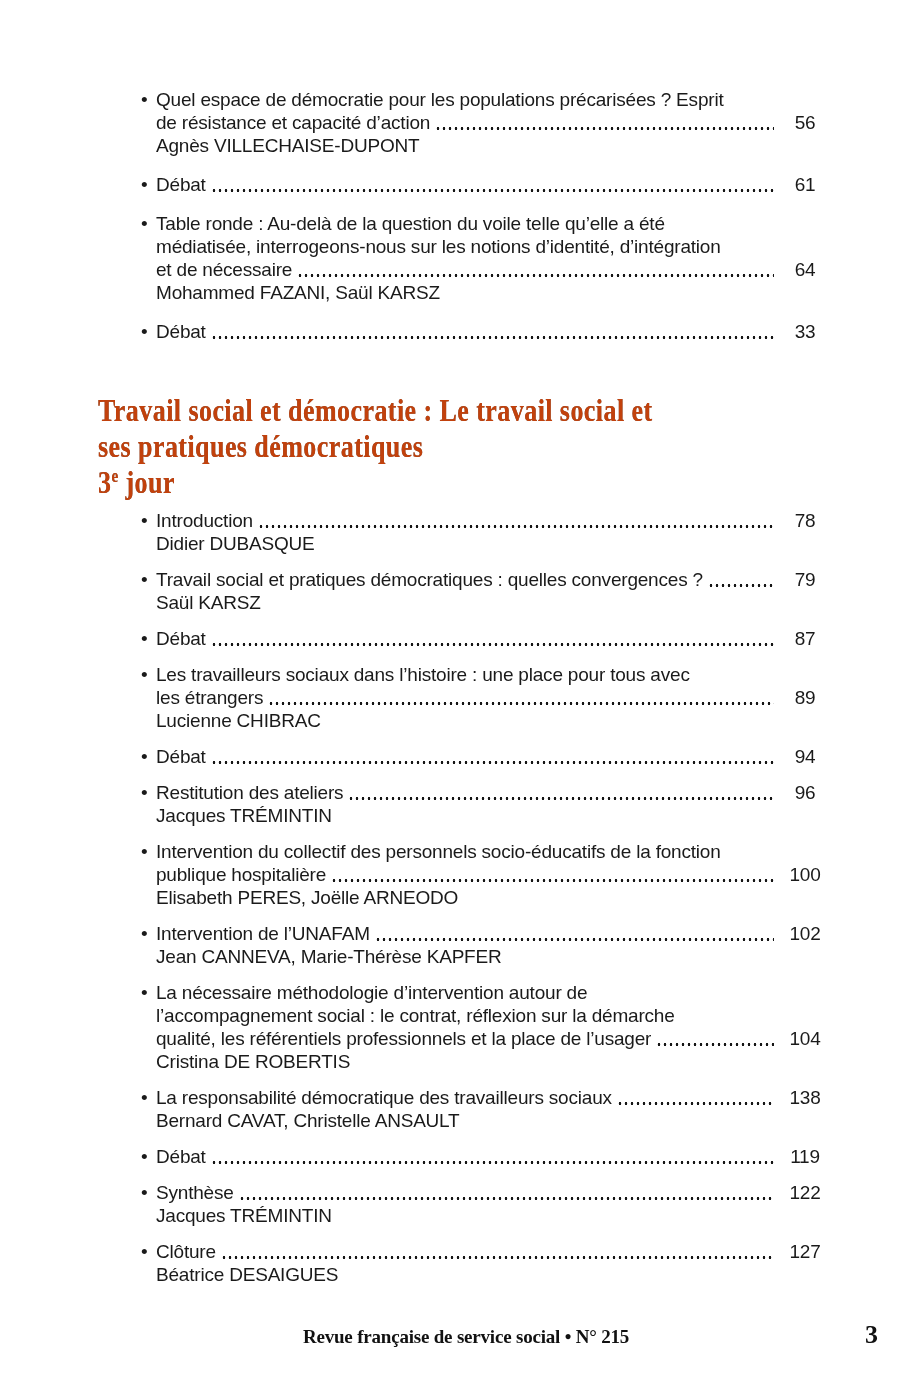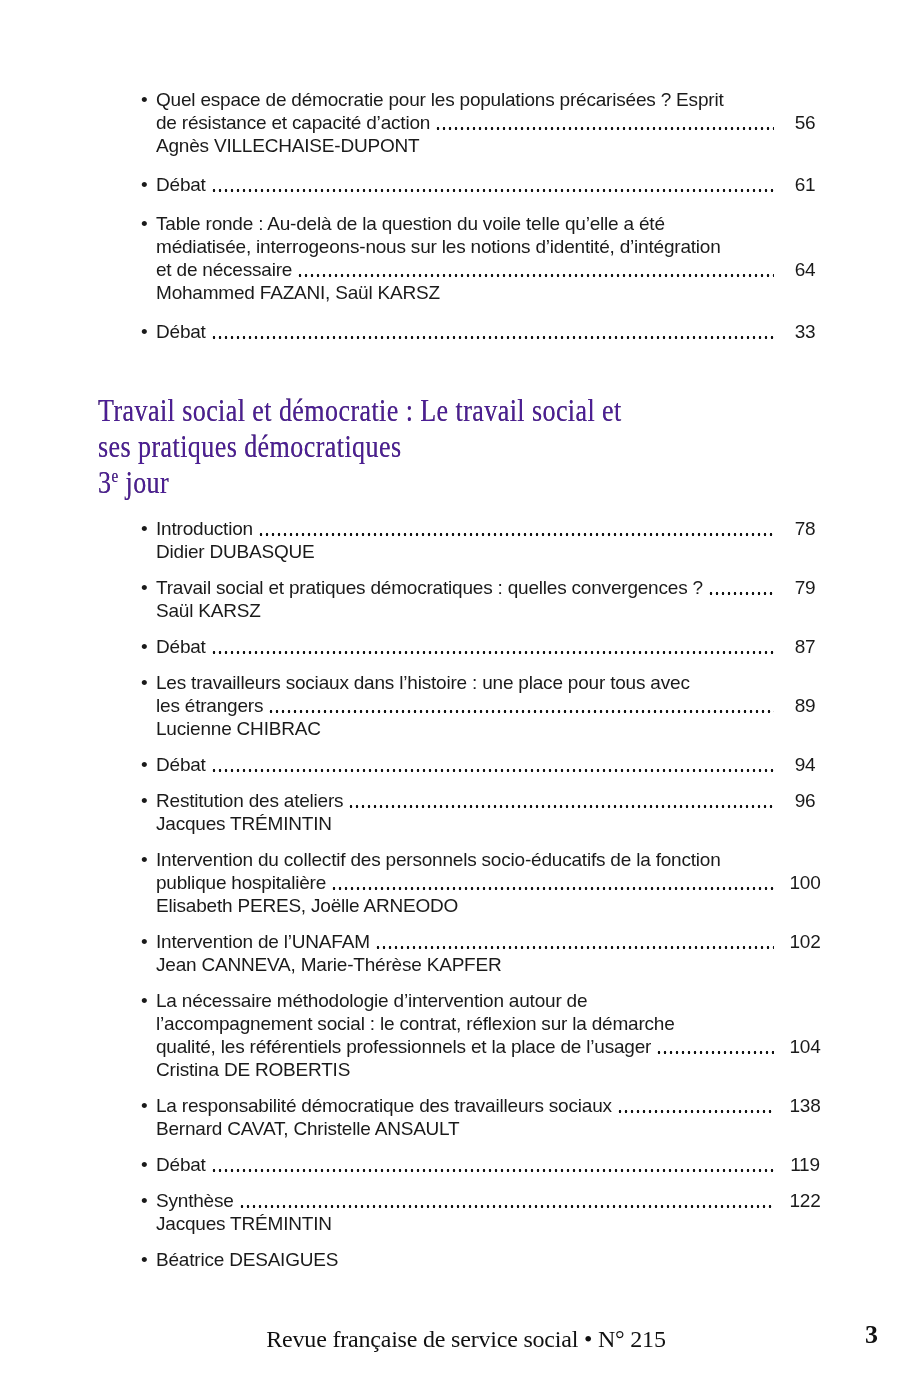--- a/index.html
+++ b/index.html
@@ -40,41 +40,41 @@
     margin:0 8px 4px 5px;
     background-image:radial-gradient(circle,#161616 1.2px,transparent 1.55px);
     background-size:6px 3px;
     background-position:0 50%;
     background-repeat:repeat-x;
   }
   .pagenum{flex:0 0 46px;width:46px;text-align:center;}
   .author-line{font-weight:normal;white-space:nowrap;}
   .section-heading{
     font-family:"Liberation Serif","DejaVu Serif",serif;
-    font-weight:normal;
-    color:#4c1d95;
+    font-weight:bold;
+    color:#c2410c;
     font-size:31px;
     line-height:36px;
-    margin:50px 0 16px -42px;
+    margin:50px 0 8px -42px;
     text-shadow:0 0 0.6px #6a6a6a;
   }
   .heading-line{
     transform:scaleX(0.84);
     transform-origin:0 50%;
     white-space:nowrap;
     letter-spacing:0.5px;
   }
   .heading-line sup{font-size:58%;line-height:0;}
   .footer{
     position:absolute;
     left:16px;right:0;top:1326px;
     text-align:center;
     font-family:"Liberation Serif","DejaVu Serif",serif;
-    font-weight:normal;
-    font-size:24px;
+    font-weight:bold;
+    font-size:19px;
     letter-spacing:-0.2px;
     color:#111111;
   }
   .folio{
     position:absolute;
     right:38px;top:1320px;
     font-family:"Liberation Serif","DejaVu Serif",serif;
     font-weight:bold;
     font-size:26px;
     color:#111111;
@@ -234,19 +234,24 @@
           <span class="bullet">•</span>
           <div class="title-line last-line">
             <span class="title-text">Synthèse</span>
             <div class="leader"></div>
             <span class="pagenum">122</span>
           </div>
           <div class="author-line">Jacques TRÉMINTIN</div>
         </div>
         <div class="entry">
           <span class="bullet">•</span>
+          <div class="title-line last-line">
+            <span class="title-text">Clôture</span>
+            <div class="leader"></div>
+            <span class="pagenum">127</span>
+          </div>
           <div class="author-line">Béatrice DESAIGUES</div>
         </div>
       </div>
     </div>
   <div class="footer">Revue française de service social • N° 215</div>
   <div class="folio">3</div>
 </div>
 
 </body></html>

